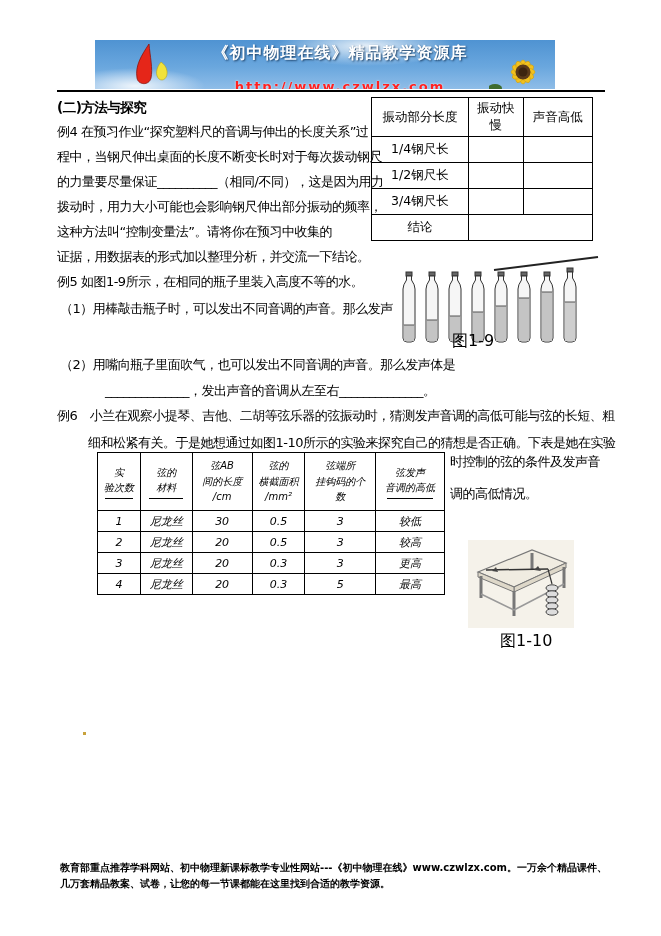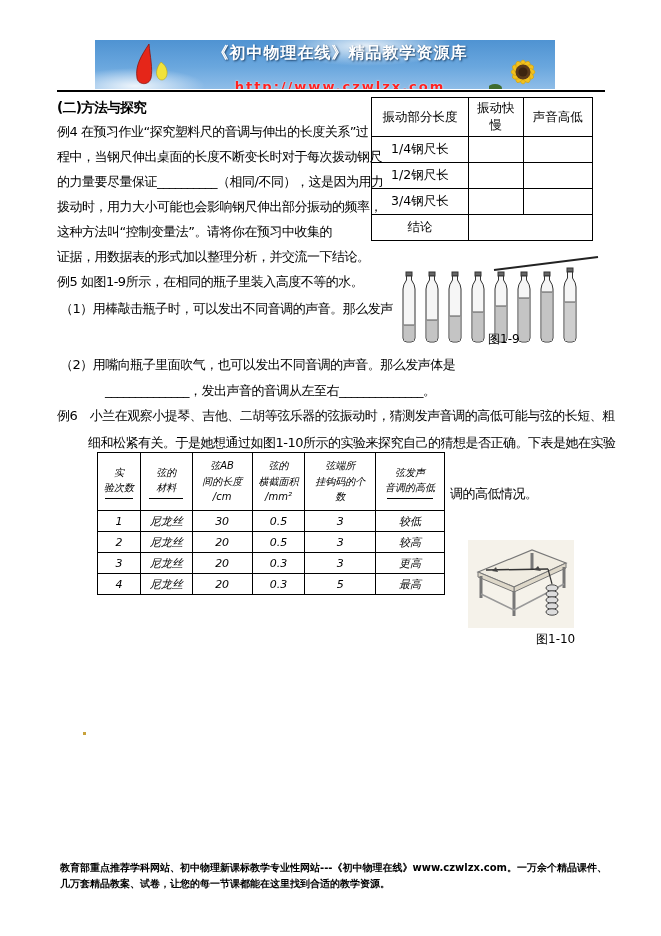--- a/index.html
+++ b/index.html
@@ -32,21 +32,21 @@
 
   
   .t2 { left:97px; top:452px; width:348px; font-size:11px; font-style:italic; }
   .t2 th, .t2 td { border:1.5px solid #000; padding:1px 2px; text-align:center; vertical-align:middle; }
   .t2 th { height:58px; font-weight:normal; font-size:10px; line-height:1.55; white-space:pre-line; }
   .t2 td { height:21px; }
   .t2 th.hu::after { content:""; display:block; width:72%; margin:2px auto 0; border-bottom:1px solid #000; }
 
   
   .fig { position:absolute; }
-  .caption { position:absolute; font-size:12px; letter-spacing:0; white-space:nowrap;margin-left:36px; }
+  .caption { position:absolute; font-size:16px; letter-spacing:0; white-space:nowrap; }
   .fig110-box { position:absolute; left:468px; top:540px; width:106px; height:88px; background:#f5f2ea; }
 
   
   .footer-line { position:absolute; left:60px; white-space:nowrap; font-size:10px; font-weight:bold; letter-spacing:0; }
 
   .stray-dot { position:absolute; left:83px; top:732px; width:3px; height:3px; background:#c8a23c; }
 </style>
 </head>
 <body>
 
@@ -88,20 +88,21 @@
   <div class="line" style="left:57px;top:173px">的力量要尽量保证__________（相同/不同），这是因为用力</div>
   <div class="line" style="left:57px;top:198px">拨动时，用力大小可能也会影响钢尺伸出部分振动的频率，</div>
   <div class="line" style="left:57px;top:223px">这种方法叫“控制变量法”。请将你在预习中收集的</div>
   <div class="line" style="left:57px;top:248px">证据，用数据表的形式加以整理分析，并交流一下结论。</div>
   <div class="line" style="left:57px;top:273px">例5 如图1-9所示，在相同的瓶子里装入高度不等的水。</div>
   <div class="line" style="left:60px;top:300px">（1）用棒敲击瓶子时，可以发出不同音调的声音。那么发声</div>
   <div class="line" style="left:60px;top:356px">（2）用嘴向瓶子里面吹气，也可以发出不同音调的声音。那么发声体是</div>
   <div class="line" style="left:105px;top:382px">______________，发出声音的音调从左至右______________。</div>
   <div class="line" style="left:57px;top:407px">例6　小兰在观察小提琴、吉他、二胡等弦乐器的弦振动时，猜测发声音调的高低可能与弦的长短、粗</div>
   <div class="line" style="left:88px;top:434px">细和松紧有关。于是她想通过如图1-10所示的实验来探究自己的猜想是否正确。下表是她在实验</div>
+  <div class="line" style="left:450px;top:453px">时控制的弦的条件及发声音</div>
   <div class="line" style="left:450px;top:485px">调的高低情况。</div>
 
   <table class="t1">
     <tbody>
         <tr>
       <th style="width:92px">振动部分长度</th>
       <th style="width:52px">振动快慢</th>
       <th style="width:66px">声音高低</th>
     </tr>
     <tr>

